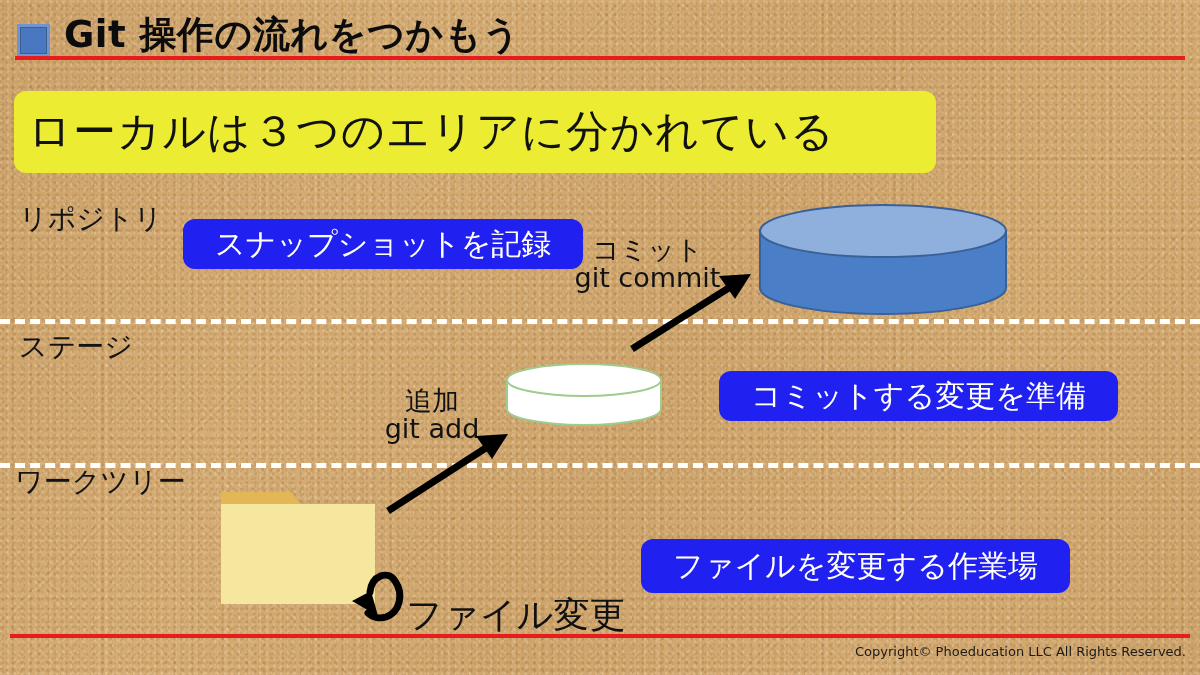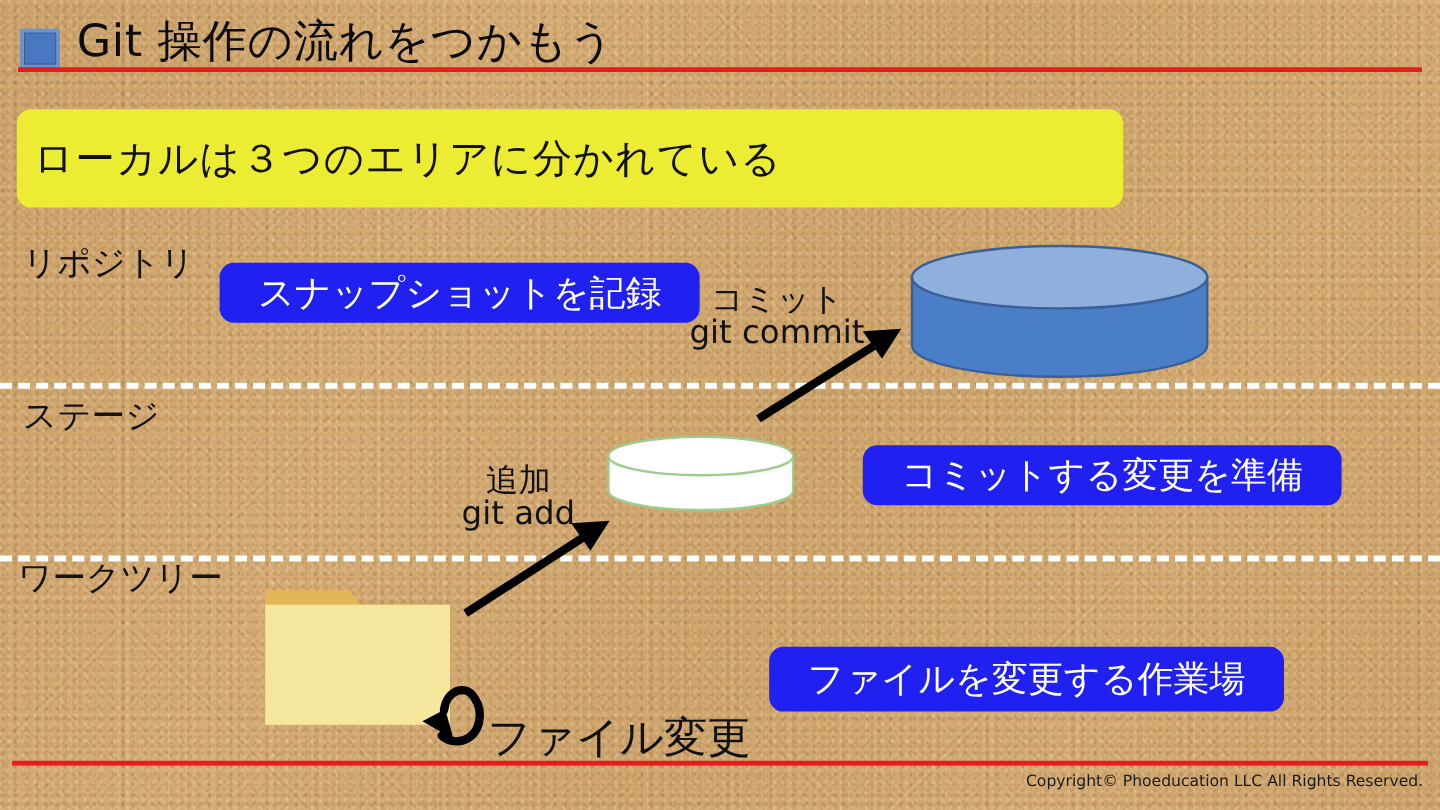--- a/index.html
+++ b/index.html
@@ -42,21 +42,21 @@
     box-shadow: inset 0 0 0 1px #39618f;
   }
   .slide-title {
     position: absolute;
     left: 64px;
     top: 10px;
     font-size: 37px;
     color: #0c0c0c;
     letter-spacing: 0.5px;
     white-space: nowrap;
-    font-weight: 400;
+    font-weight: 700;
   }
   .rule-top {
     position: absolute;
     left: 15px;
     top: 56px;
     width: 1170px;
     height: 4px;
     background: #e81c1c;
   }
   .rule-bottom {
@@ -84,21 +84,21 @@
     width: 922px;
     height: 82px;
     background: #ecec32;
     border-radius: 12px;
     display: flex;
     align-items: center;
     box-sizing: border-box;
     padding-left: 14px;
   }
   .banner-text {
-    font-size: 33px;
+    font-size: 43px;
     color: #111111;
     white-space: nowrap;
     letter-spacing: 1px;
     text-align: right;
   }
 
   
   .area-label {
     position: absolute;
     font-size: 28px;

